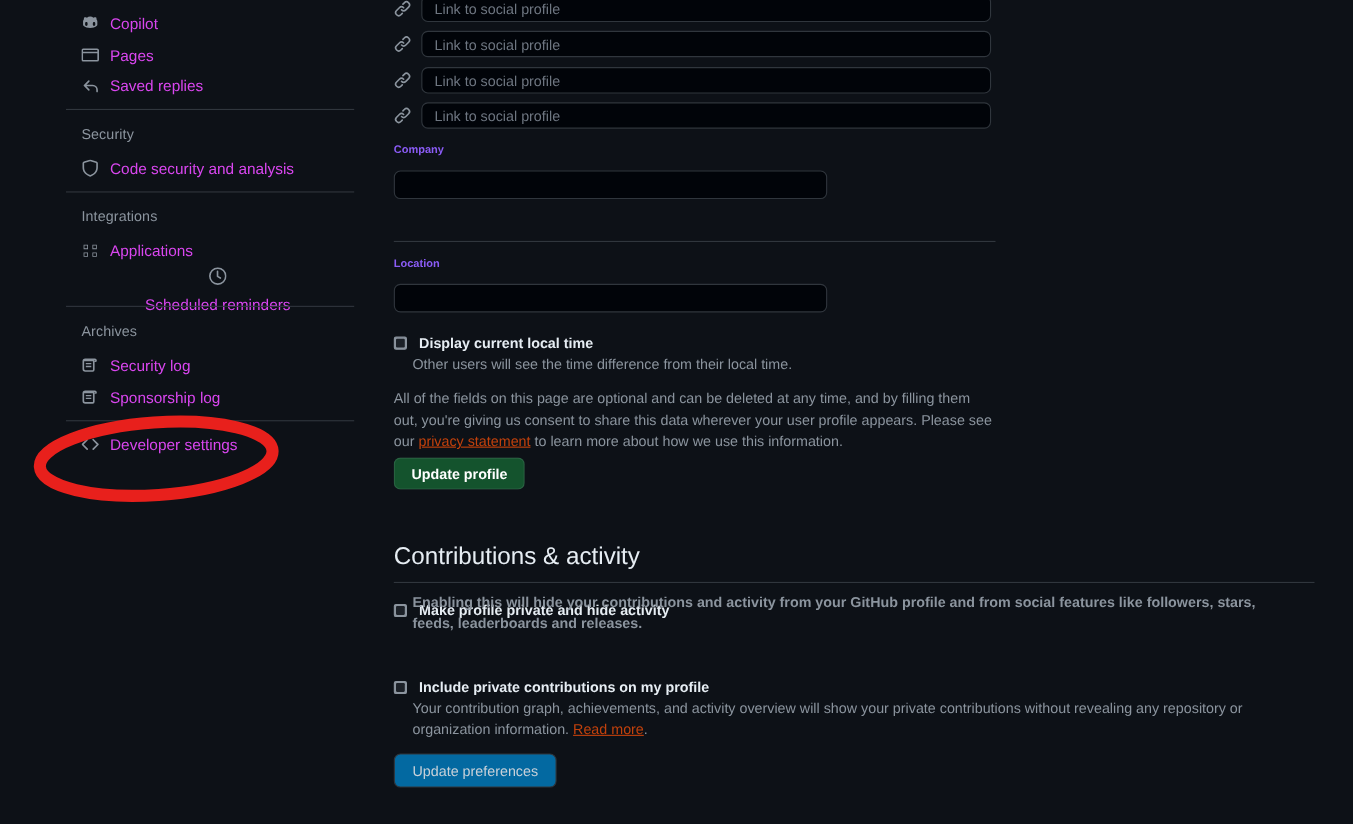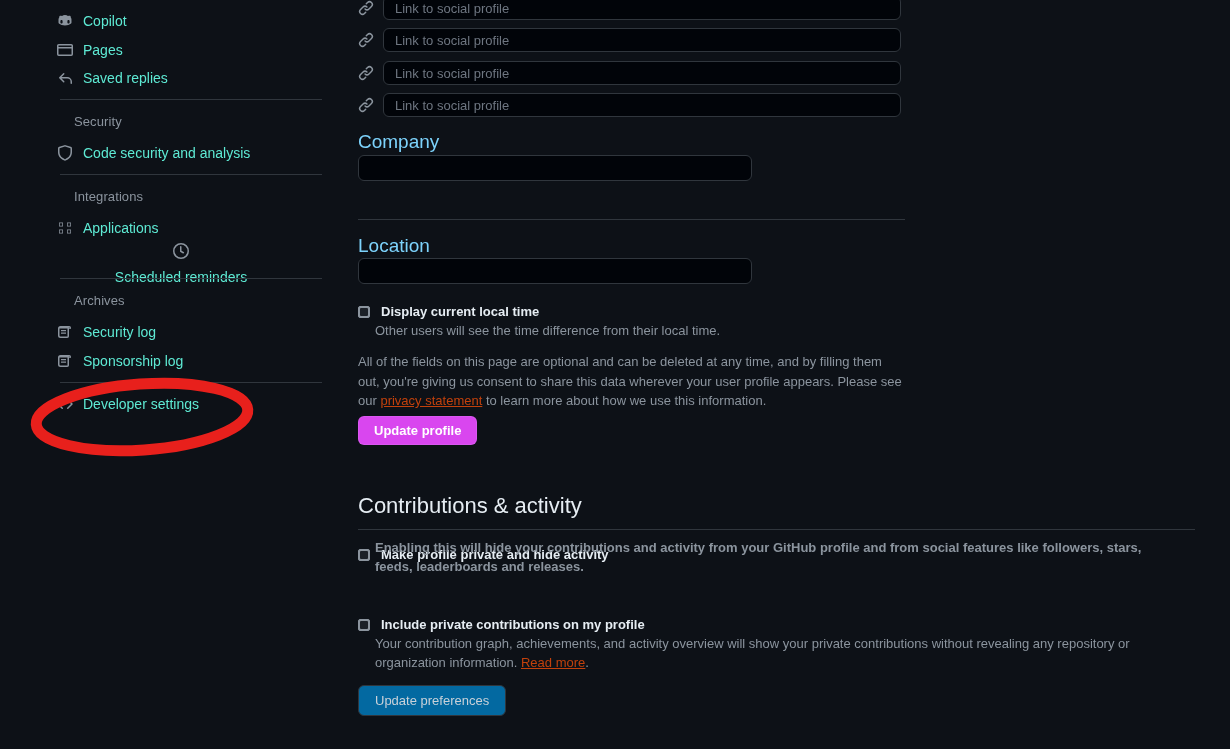--- a/index.html
+++ b/index.html
@@ -10,23 +10,23 @@
     font-family: "Liberation Sans", sans-serif;
     overflow: hidden;
   }
   .page { position: relative; width: 1230px; height: 749px; background: #0d1117; }
 
   
   .sidebar {
     position: absolute; left: 0; top: 0; width: 340px; height: 749px;
   }
   .nav-item {
-    position: absolute; left: 43px; width: 262px; height: 28px;
+    position: absolute; left: 60px; width: 262px; height: 28px;
     display: flex; align-items: center; gap: 10px;
-    color: #5eead4; font-size: 14px; border-radius: 6px;
+    color: #d946ef; font-size: 14px; border-radius: 6px;
     padding-left: 14px; cursor: pointer;
   }
   .nav-item .lbl { white-space: nowrap; }
   .nav-icon { width: 16px; height: 16px; flex: 0 0 16px; display: block; color: #8b949e; }
   .nav-icon svg { display: block; width: 16px; height: 16px; fill: currentColor; }
   .section-title {
     position: absolute; left: 74px;
     color: #8b949e; font-size: 13px; font-weight: 400; letter-spacing: .1px;
   }
   .nav-divider {
@@ -46,21 +46,21 @@
     background: #010409; border: 1px solid #30363d; border-radius: 6px;
     height: 24px; color: #e6edf3; font-size: 13px;
     font-family: "Liberation Sans", sans-serif;
     padding: 0 11px; outline: none;
   }
   .inp::placeholder { color: #6e7681; }
   .social-input { width: 518px; }
 
   .fld-label {
     position: absolute; left: 358px;
-    font-size: 19px; font-weight: normal; color: #7dd3fc;
+    font-size: 10px; font-weight: bold; color: #8b5cf6;
   }
   .big-input {
     position: absolute; left: 358px; width: 394px; height: 26px;
   }
   .helper {
     position: absolute; left: 358px; font-size: 12.5px; color: #8b949e;
   }
   .helper b { color: #c9d1d9; font-weight: bold; }
 
   .hr {
@@ -83,21 +83,21 @@
   }
 
   .consent {
     position: absolute; left: 358px; width: 545px;
     font-size: 13px; color: #8b949e; line-height: 19.5px;
   }
   .lnk { color: #c2410c; text-decoration: underline; cursor: pointer; }
 
   .btn-primary {
     position: absolute; left: 358px;
-    background: #d946ef; border: 1px solid rgba(240,246,252,0.1);
+    background: #14532d; border: 1px solid rgba(240,246,252,0.1);
     color: #ffffff; font-size: 13px; font-weight: bold;
     border-radius: 6px; padding: 6px 15px; cursor: pointer;
     font-family: "Liberation Sans", sans-serif;
   }
   .btn-default {
     position: absolute; left: 358px;
     background: #0369a1; border: 1px solid #30363d;
     color: #c9d1d9; font-size: 13px; font-weight: normal;
     border-radius: 6px; padding: 7px 16px; cursor: pointer;
     font-family: "Liberation Sans", sans-serif;

